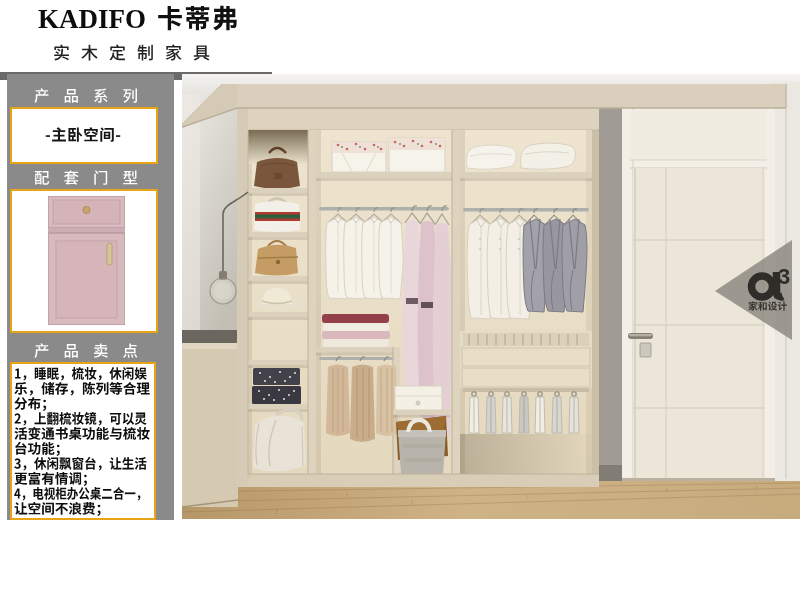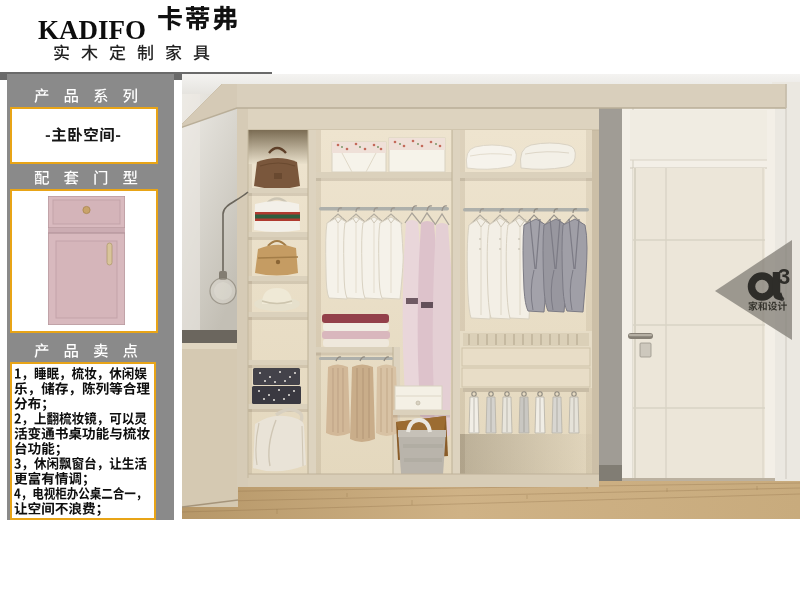--- a/index.html
+++ b/index.html
@@ -1,19 +1,19 @@
 <!DOCTYPE html>
 <html><head><meta charset="utf-8">
 <style>
 html,body{margin:0;padding:0;width:800px;height:600px;background:#ffffff;overflow:hidden}
 body{font-family:"Liberation Sans",sans-serif;position:relative}
 .abs{position:absolute}
 </style></head><body>
 
-<div class="abs" style="left:38px;top:14px;font-family:'Liberation Serif',serif;font-weight:bold;font-size:27px;line-height:33px;color:#0d0d0d">KADIFO</div>
+<div class="abs" style="left:38px;top:3px;font-family:'Liberation Serif',serif;font-weight:bold;font-size:27px;line-height:33px;color:#0d0d0d">KADIFO</div>
 
 <div class="abs" style="left:0;top:71.5px;width:272px;height:8px;background:#6a6a6a"></div>
 
 <div class="abs" style="left:7px;top:74px;width:167px;height:446px;background:#8a8a8a"></div>
 
 <div class="abs" style="left:10px;top:107px;width:144px;height:53px;background:#fff;border:2px solid #e8a417"></div>
 
 <div class="abs" style="left:10px;top:189px;width:144px;height:140px;background:#fff;border:2px solid #e8a417"></div>
 
 <div class="abs" style="left:10px;top:362px;width:142px;height:154px;background:#fff;border:2px solid #e8a417"></div>

